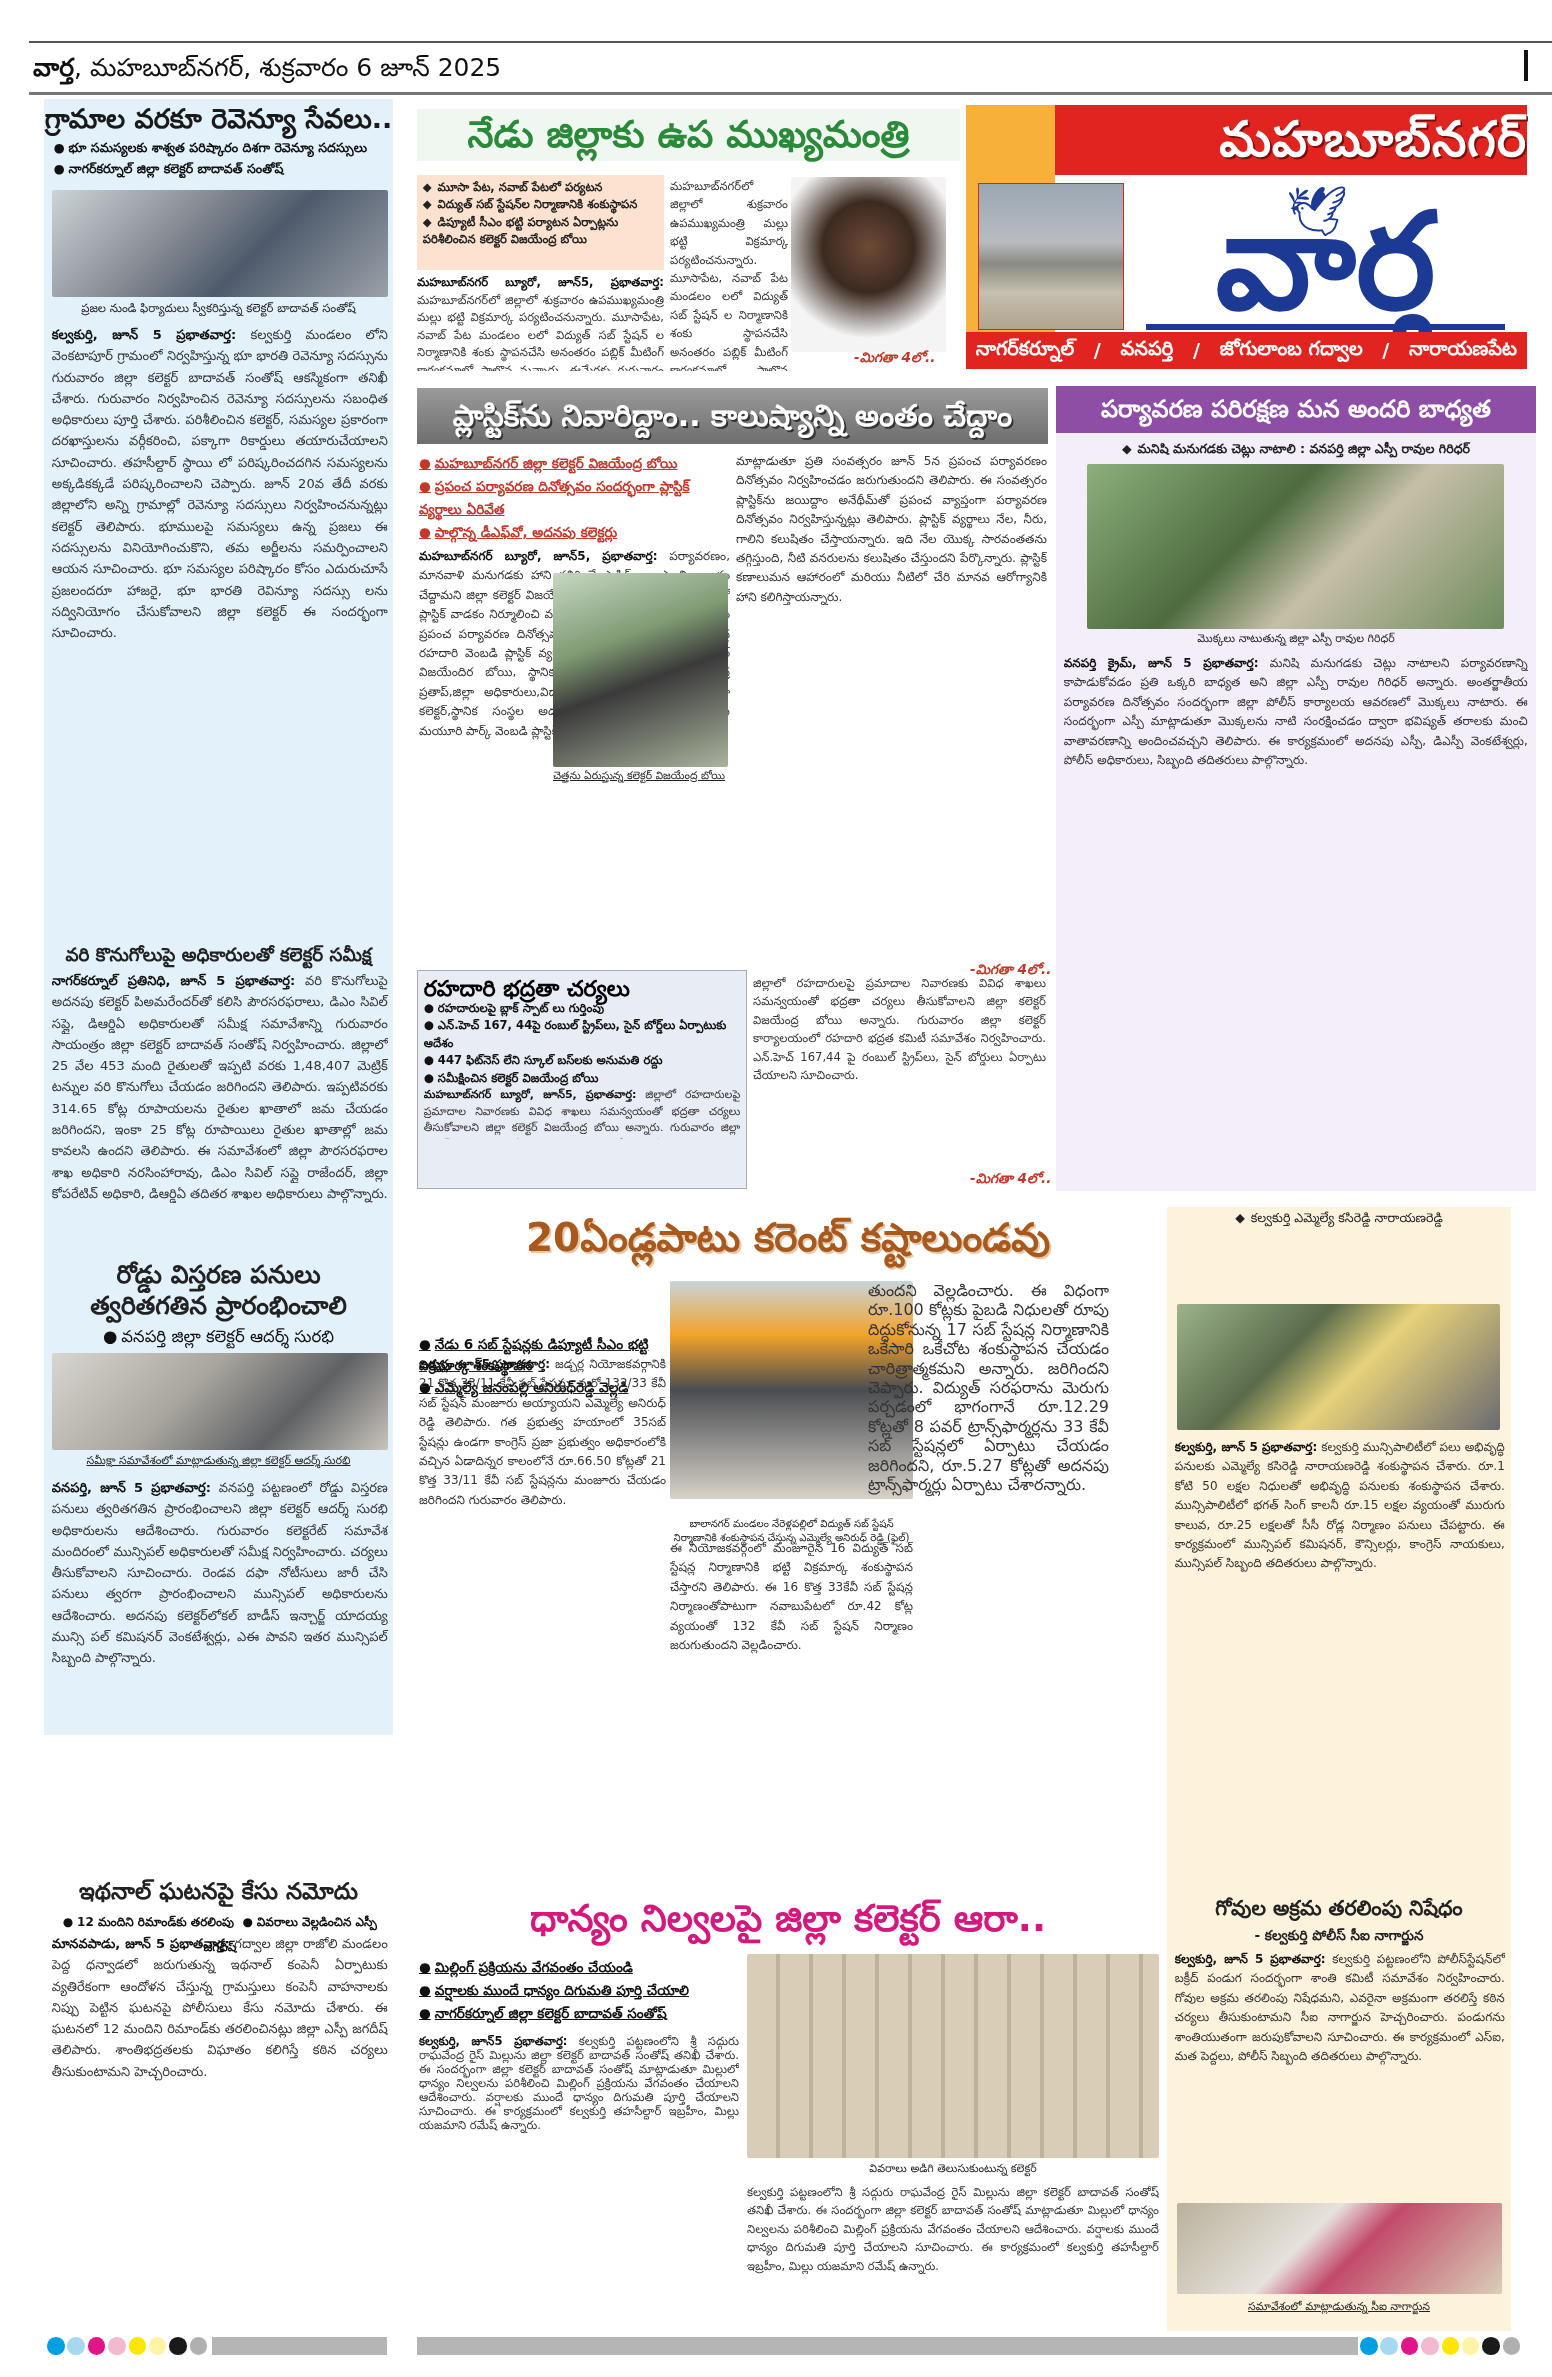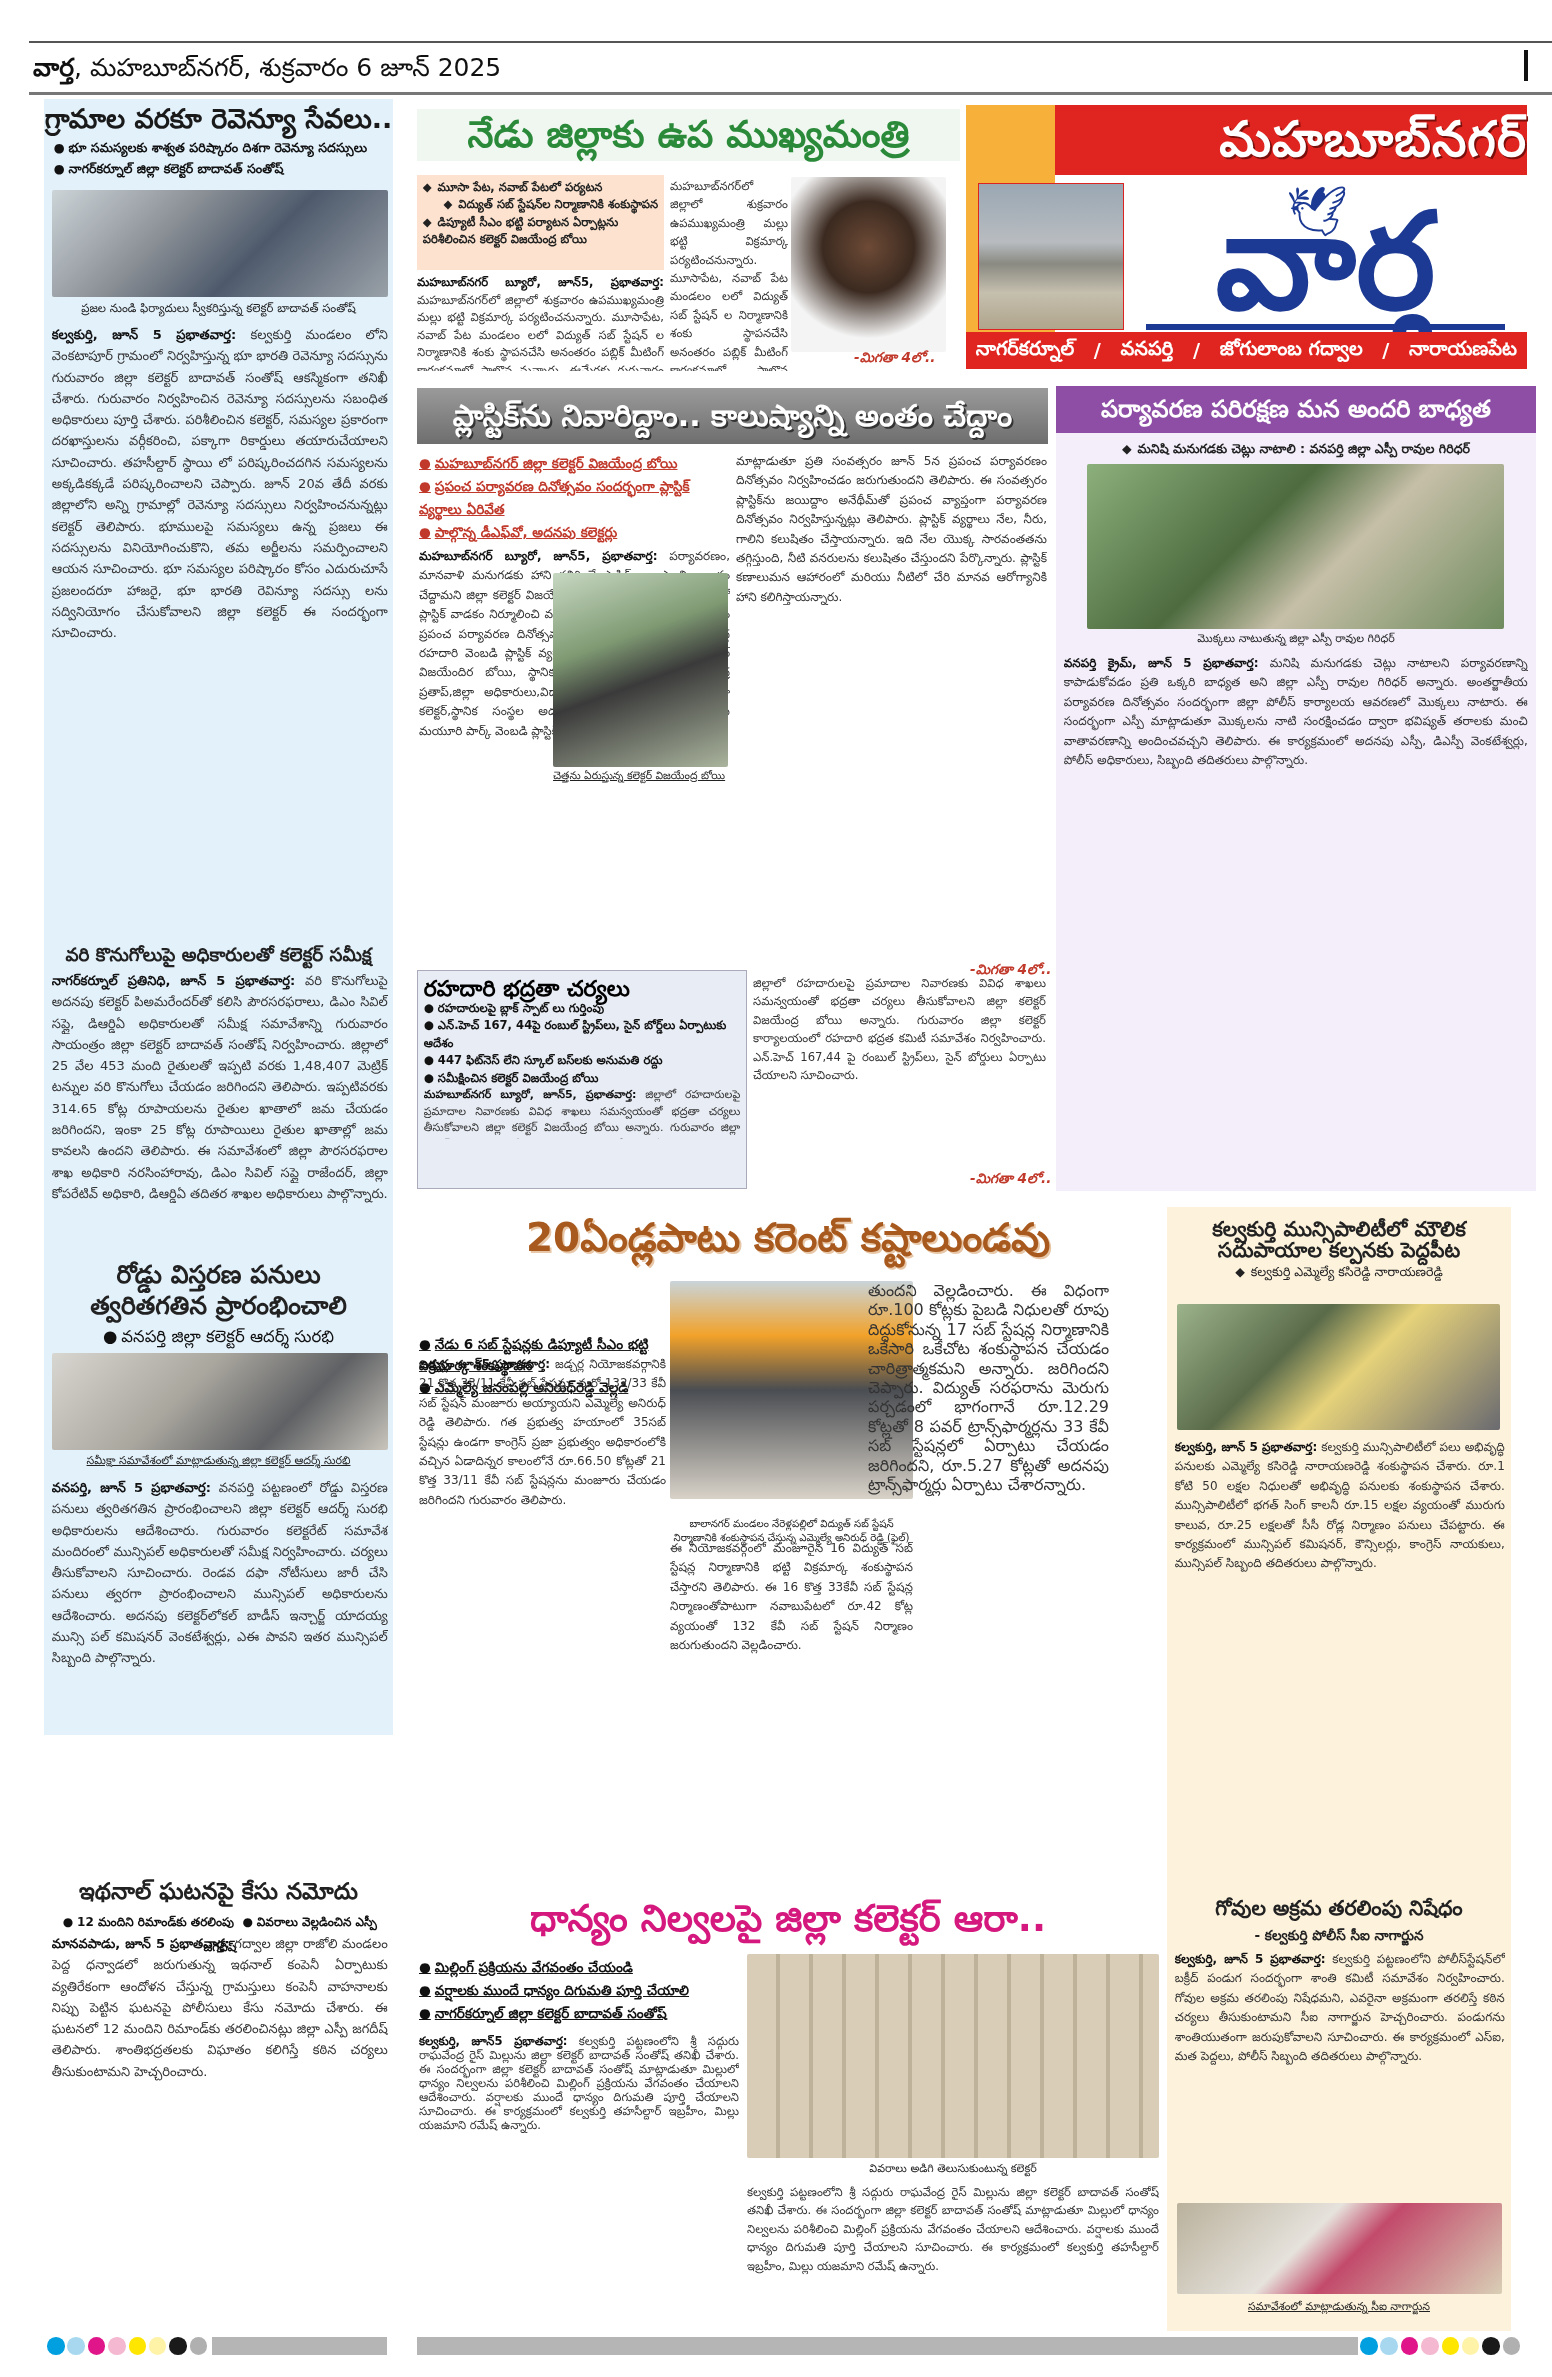--- a/index.html
+++ b/index.html
@@ -86,21 +86,21 @@
     <span class="lead">మానవపాడు, జూన్ 5 ప్రభాతవార్త:</span>
     <span>గద్వాల జిల్లా రాజోలి మండలం పెద్ద ధన్వాడలో జరుగుతున్న ఇథనాల్ కంపెనీ ఏర్పాటుకు వ్యతిరేకంగా ఆందోళన చేస్తున్న గ్రామస్తులు కంపెనీ వాహనాలకు నిప్పు పెట్టిన ఘటనపై పోలీసులు కేసు నమోదు చేశారు. ఈ ఘటనలో 12 మందిని రిమాండ్‌కు తరలించినట్లు జిల్లా ఎస్పీ జగదీష్ తెలిపారు. శాంతిభద్రతలకు విఘాతం కలిగిస్తే కఠిన చర్యలు తీసుకుంటామని హెచ్చరించారు.</span>
   </div>
 </div>
 
 <div class="abs" style="left:417px; top:109px; width:543px; height:52px; background:#f0f7f0;">
   <div class="headline" style="font-size:37px; color:#2a8a3a; text-align:center; line-height:52px;">నేడు జిల్లాకు ఉప ముఖ్యమంత్రి</div>
 </div>
 <div class="abs" style="left:417px; top:175px; width:247px; height:95px; background:#fde3cf; padding:3.9px 5.8px;">
   <div class="diamond" style="font-size:11.6px; font-weight:bold; line-height:17.5px;">మూసా పేట, నవాబ్ పేటలో పర్యటన</div>
-  <div class="diamond" style="font-size:11.6px; font-weight:bold; line-height:17.5px;text-align:right;">విద్యుత్ సబ్ స్టేషన్‌ల నిర్మాణానికి శంకుస్థాపన</div>
+  <div class="diamond" style="font-size:11.6px; font-weight:bold; line-height:17.5px;">విద్యుత్ సబ్ స్టేషన్‌ల నిర్మాణానికి శంకుస్థాపన</div>
   <div class="diamond" style="font-size:11.6px; font-weight:bold; line-height:17.5px;">డిప్యూటీ సీఎం భట్టి పర్యాటన ఏర్పాట్లను పరిశీలించిన కలెక్టర్ విజయేంద్ర బోయి</div>
 </div>
 <div class="body-text abs" style="left:417px; top:274px; width:247px; height:97px; overflow:hidden; font-size:11.6px; line-height:17.5px;">
   <span class="lead">మహబూబ్‌నగర్ బ్యూరో, జూన్5, ప్రభాతవార్త:</span>
   <span>మహబూబ్‌నగర్‌లో జిల్లాలో శుక్రవారం ఉపముఖ్యమంత్రి మల్లు భట్టి విక్రమార్క పర్యటించనున్నారు. మూసాపేట, నవాబ్ పేట మండలం లలో విద్యుత్ సబ్ స్టేషన్ ల నిర్మాణానికి శంకు స్థాపనచేసి అనంతరం పబ్లిక్ మీటింగ్ కార్యక్రమాల్లో పాల్గొన నున్నారు. ఈమేరకు గురువారం మూసా పేట మండలం లో జిల్లా కలెక్టర్ విజయేంద్ర బోయి పర్యటించి రాష్ట్ర ఉప ముఖ్యమంత్రి భట్టి విక్రమార్క మల్లు శుక్రవారం పర్యటన ఏర్పాట్లను పరిశీలించారు.</span>
 </div>
 <div class="body-text abs" style="left:670px; top:177px; width:118px; height:194px; overflow:hidden; font-size:11.6px; line-height:18.4px;">
   <span>మహబూబ్‌నగర్‌లో జిల్లాలో శుక్రవారం ఉపముఖ్యమంత్రి మల్లు భట్టి విక్రమార్క పర్యటించనున్నారు. మూసాపేట, నవాబ్ పేట మండలం లలో విద్యుత్ సబ్ స్టేషన్ ల నిర్మాణానికి శంకు స్థాపనచేసి అనంతరం పబ్లిక్ మీటింగ్ కార్యక్రమాల్లో పాల్గొన నున్నారు. ఈమేరకు గురువారం మూసా పేట మండలం లో జిల్లా కలెక్టర్ విజయేంద్ర బోయి పర్యటించి రాష్ట్ర ఉప ముఖ్యమంత్రి భట్టి విక్రమార్క మల్లు శుక్రవారం పర్యటన ఏర్పాట్లను పరిశీలించారు.</span>
 </div>
 <div class="photo" style="left:791px; top:177px; width:155px; height:175px; background:radial-gradient(circle at 50% 40%,#6d4a36 0%,#3b2a20 35%,#f4f4f4 70%);"></div>
@@ -186,21 +186,20 @@
 <div class="photo" style="left:670px; top:1281px; width:243px; height:218px; background:linear-gradient(180deg,#c9d4da 0%,#f2a22a 25%,#4a4d52 50%,#d8d2c8 100%);"></div>
 <div class="caption abs" style="left:670px; top:1502px; width:243px; font-size:10.2px; text-decoration:none;margin-top:16px;">బాలానగర్ మండలం నేరెళ్లపల్లిలో విద్యుత్ సబ్ స్టేషన్ నిర్మాణానికి శంకుస్థాపన చేస్తున్న ఎమ్మెల్యే అనిరుధ్ రెడ్డి (ఫైల్)</div>
 <div class="body-text abs" style="left:670px; top:1539px; width:243px; height:320px; overflow:hidden; font-size:12px; line-height:19.4px;">
   <span>ఈ నియోజకవర్గంలో మంజూరైన 16 విద్యుత్ సబ్ స్టేషన్ల నిర్మాణానికి భట్టి విక్రమార్క శంకుస్థాపన చేస్తారని తెలిపారు. ఈ 16 కొత్త 33కేవీ సబ్ స్టేషన్ల నిర్మాణంతోపాటుగా నవాబుపేటలో రూ.42 కోట్ల వ్యయంతో 132 కేవీ సబ్ స్టేషన్ నిర్మాణం జరుగుతుందని వెల్లడించారు.</span>
 </div>
 <div class="body-text abs" style="left:868px; top:1281px; width:241px; height:578px; overflow:hidden; font-size:16px; line-height:19.4px;">
   <span>తుందని వెల్లడించారు. ఈ విధంగా రూ.100 కోట్లకు పైబడి నిధులతో రూపు దిద్దుకోనున్న 17 సబ్ స్టేషన్ల నిర్మాణానికి ఒకేసారి ఒకేచోట శంకుస్థాపన చేయడం చారిత్రాత్మకమని అన్నారు. జరిగిందని చెప్పారు. విద్యుత్ సరఫరాను మెరుగు పర్చడంలో భాగంగానే రూ.12.29 కోట్లతో 8 పవర్ ట్రాన్స్‌ఫార్మర్లను 33 కేవీ సబ్ స్టేషన్లలో ఏర్పాటు చేయడం జరిగిందని, రూ.5.27 కోట్లతో అదనపు ట్రాన్స్‌ఫార్మర్లు ఏర్పాటు చేశారన్నారు.</span>
 </div>
 
 <div class="abs tinted-cream" style="left:1167px; top:1207px; width:344px; height:1124px;">
-  <div class="headline" style="font-size:20.4px; text-align:center; padding:11.6px 5.8px 0;">కల్వకుర్తి మున్సిపాలిటీలో మౌలిక సదుపాయాల కల్పనకు పెద్దపీట</div>
   <div class="diamond" style="font-size:12.6px; text-align:center; margin-top:2.9px;">కల్వకుర్తి ఎమ్మెల్యే కసిరెడ్డి నారాయణరెడ్డి</div>
   <div class="photo" style="left:9.7px; top:97px; width:323px; height:126px; background:linear-gradient(135deg,#9cb38b 0%,#5a6b4a 35%,#e6d27a 55%,#6a6a70 100%);"></div>
   <div class="body-text" style="position:absolute; top:231px; left:7.8px; width:330px; height:412px; overflow:hidden; font-size:12px; line-height:19.4px;">
     <span class="lead">కల్వకుర్తి, జూన్ 5 ప్రభాతవార్త:</span>
     <span>కల్వకుర్తి మున్సిపాలిటీలో పలు అభివృద్ధి పనులకు ఎమ్మెల్యే కసిరెడ్డి నారాయణరెడ్డి శంకుస్థాపన చేశారు. రూ.1 కోటి 50 లక్షల నిధులతో అభివృద్ధి పనులకు శంకుస్థాపన చేశారు. మున్సిపాలిటీలో భగత్ సింగ్ కాలనీ రూ.15 లక్షల వ్యయంతో మురుగు కాలువ, రూ.25 లక్షలతో సీసీ రోడ్ల నిర్మాణం పనులు చేపట్టారు. ఈ కార్యక్రమంలో మున్సిపల్ కమిషనర్, కౌన్సిలర్లు, కాంగ్రెస్ నాయకులు, మున్సిపల్ సిబ్బంది తదితరులు పాల్గొన్నారు.</span>
   </div>
   <div class="headline" style="position:absolute; top:691px; width:100%; font-size:20.4px; text-align:center;">గోవుల అక్రమ తరలింపు నిషేధం</div>
   <div style="position:absolute; top:720px; width:100%; font-size:13.6px; font-weight:bold; text-align:center;">- కల్వకుర్తి పోలీస్ సీఐ నాగార్జున</div>
   <div class="body-text" style="position:absolute; top:743px; left:7.8px; width:330px; height:243px; overflow:hidden; font-size:12px; line-height:19.4px;">
     <span class="lead">కల్వకుర్తి, జూన్ 5 ప్రభాతవార్త:</span>

